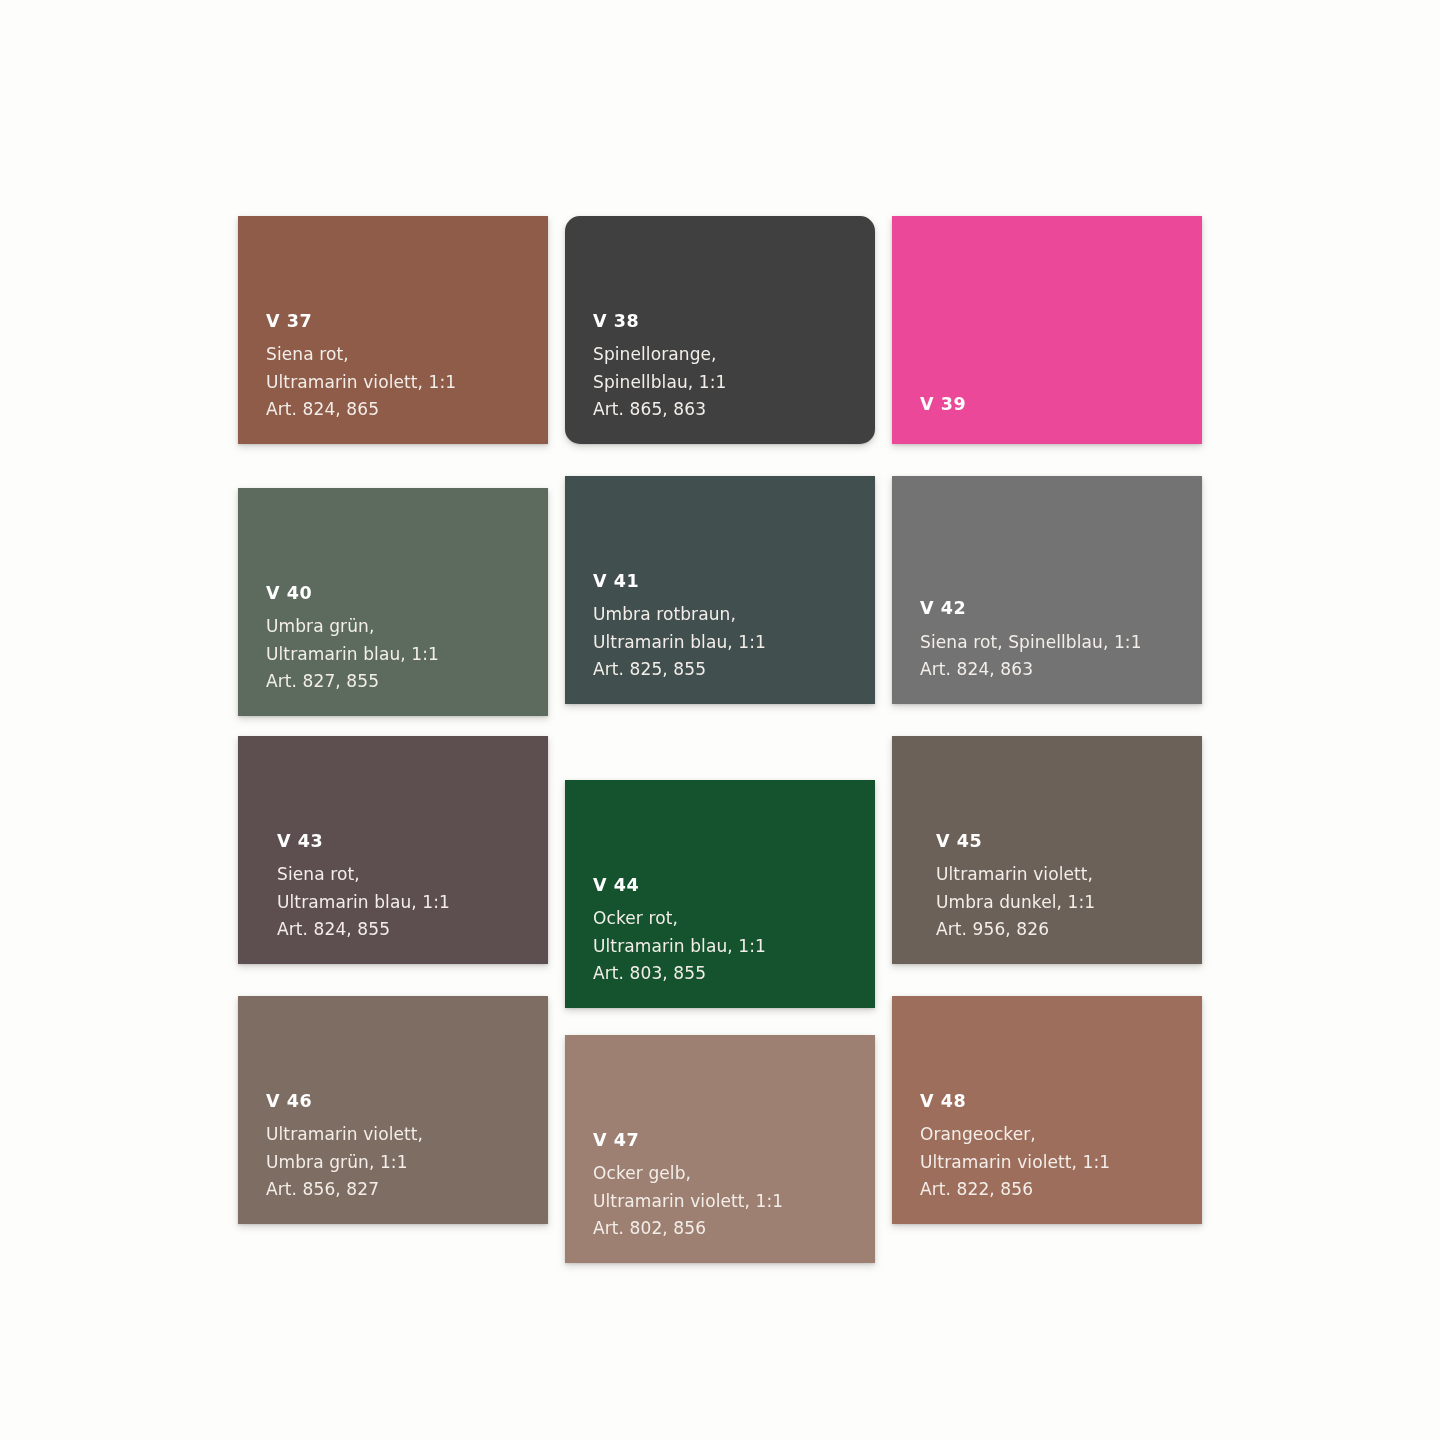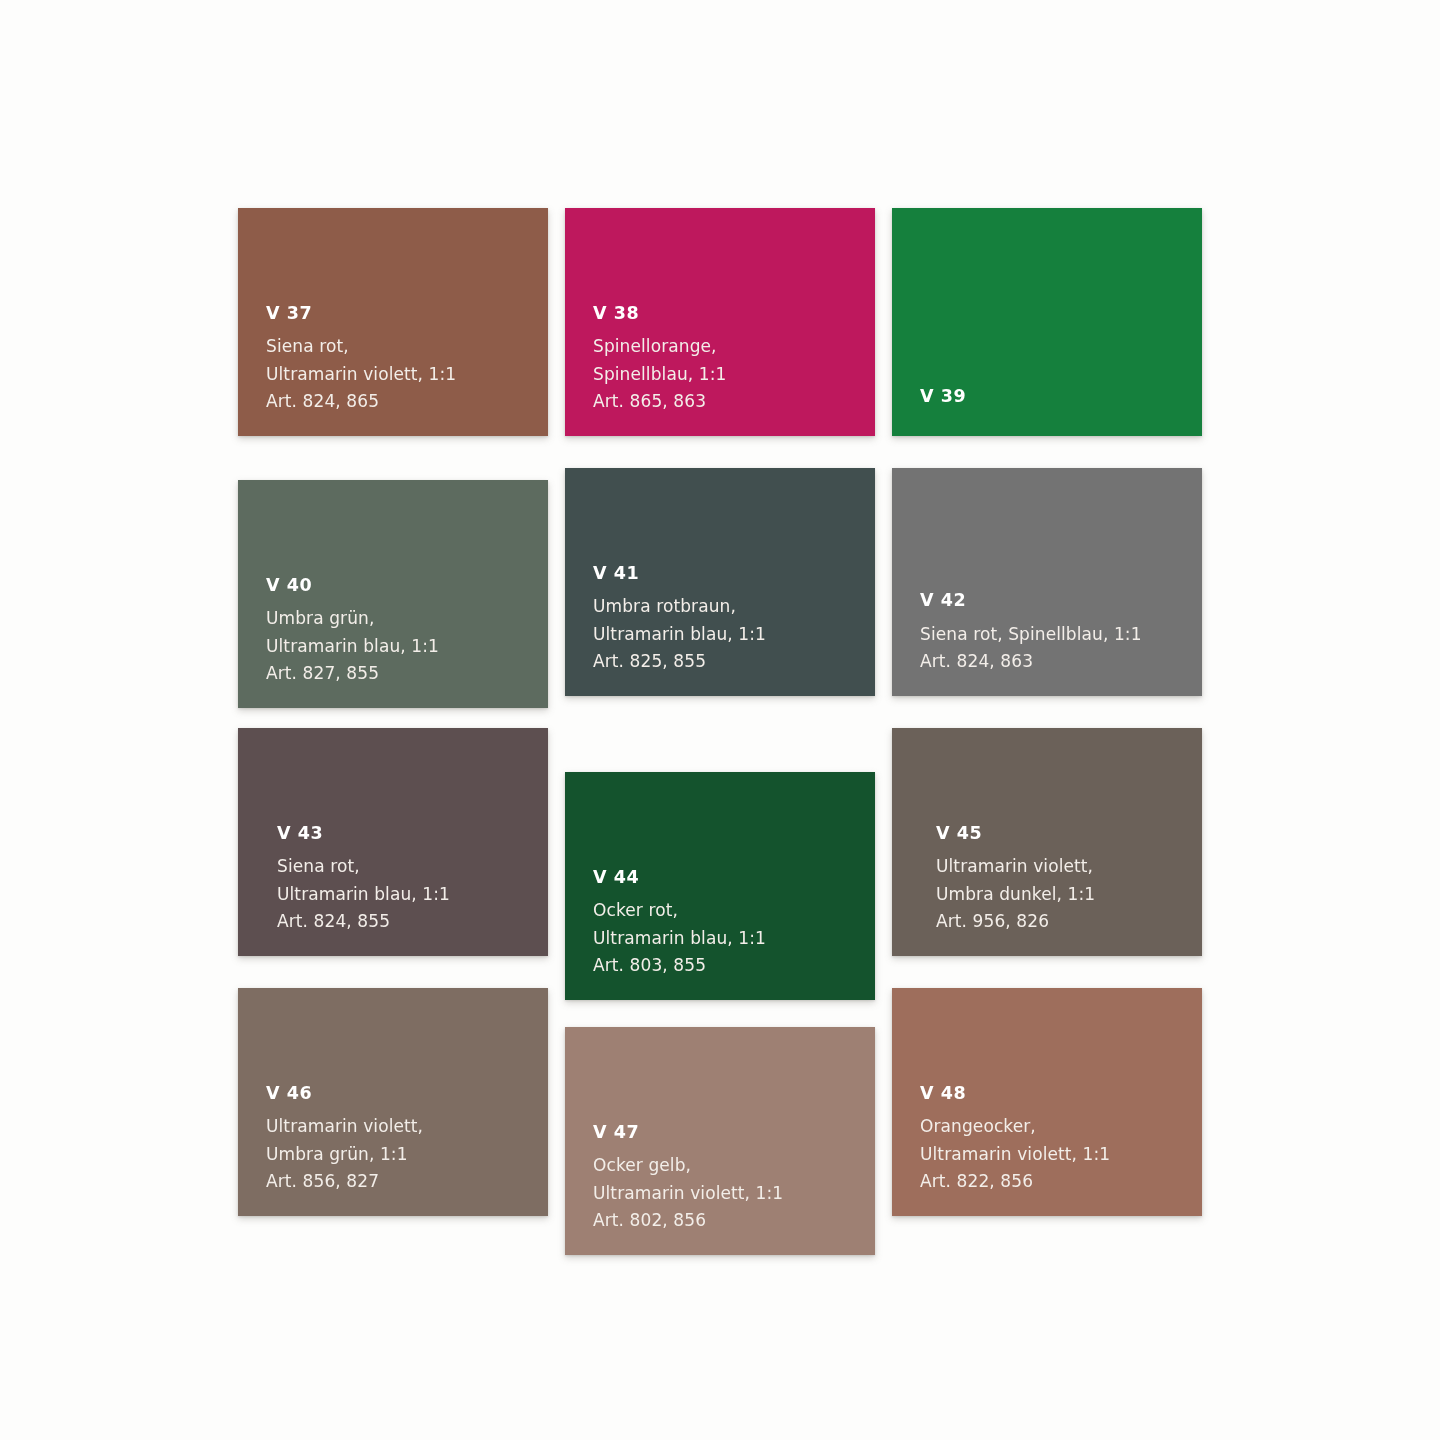--- a/index.html
+++ b/index.html
@@ -15,21 +15,21 @@
   }
   .page {
     position: relative;
     width: 1440px;
     height: 1440px;
     background: #fdfdfc;
   }
   .swatch-grid {
     position: absolute;
     left: 238px;
-    top: 208px;
+    top: 216px;
     width: 970px;
     display: grid;
     grid-template-columns: 310px 310px 310px;
     grid-template-rows: 228px 228px 228px 228px;
     column-gap: 17px;
     row-gap: 32px;
   }
   .swatch {
     position: relative;
     width: 310px;
@@ -75,29 +75,29 @@
 <div class="page">
   <div class="swatch-grid" id="swatch-grid">
       <div class="swatch" style="background: rgb(142, 92, 73);">
         <div class="swatch-code">V 37</div>
         <div class="swatch-lines">
           <div class="swatch-line">Siena rot,</div>
           <div class="swatch-line">Ultramarin violett, 1:1</div>
           <div class="swatch-line">Art. 824, 865</div>
         </div>
       </div>
-      <div class="swatch" style="background: #be185d;">
+      <div class="swatch" style="background: #404040; border-radius: 15px;">
         <div class="swatch-code">V 38</div>
         <div class="swatch-lines">
           <div class="swatch-line">Spinellorange,</div>
           <div class="swatch-line">Spinellblau, 1:1</div>
           <div class="swatch-line">Art. 865, 863</div>
         </div>
       </div>
-      <div class="swatch" style="background: #15803d;">
+      <div class="swatch" style="background: #ec4899;">
         <div class="swatch-code">V 39</div>
       </div>
       <div class="swatch" style="background: rgb(93, 107, 95); margin-top: 12px;">
         <div class="swatch-code">V 40</div>
         <div class="swatch-lines">
           <div class="swatch-line">Umbra grün,</div>
           <div class="swatch-line">Ultramarin blau, 1:1</div>
           <div class="swatch-line">Art. 827, 855</div>
         </div>
       </div>

